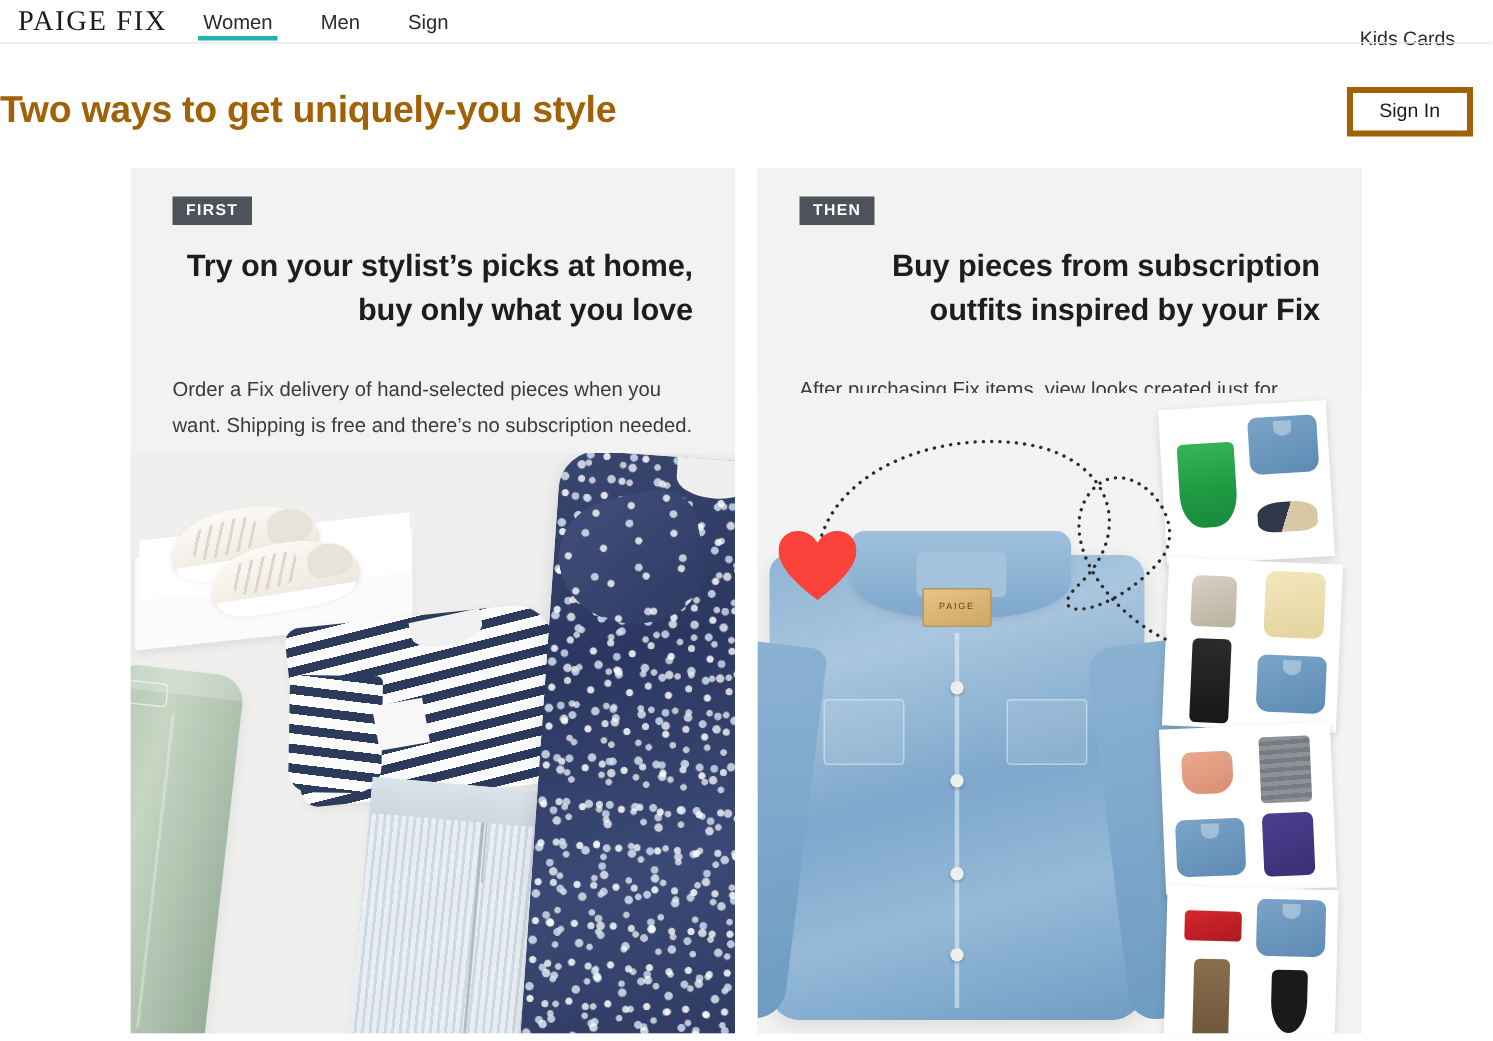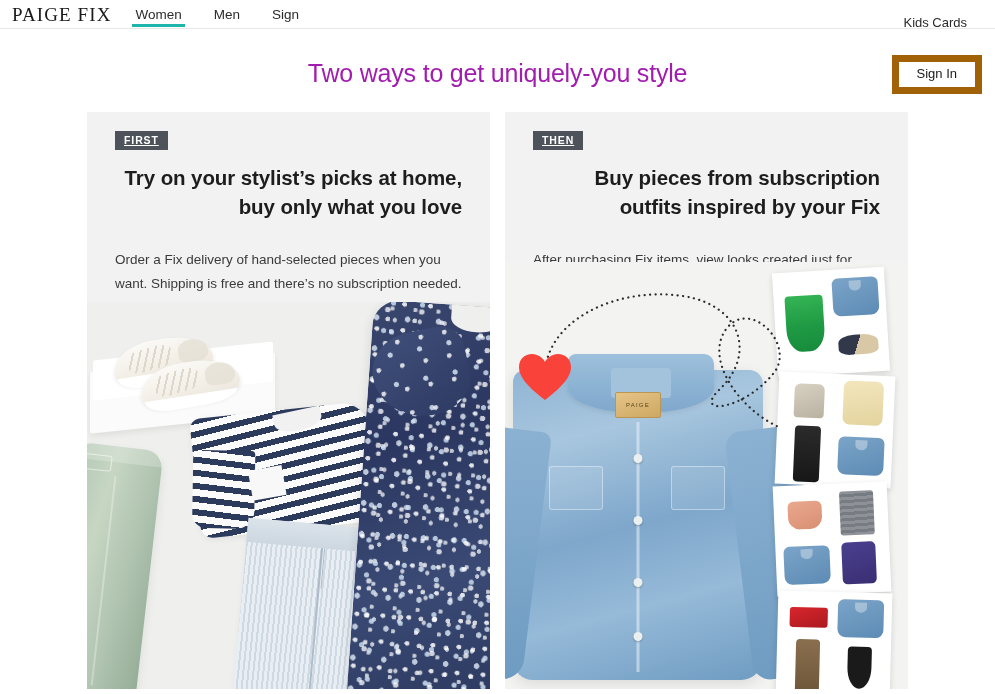--- a/index.html
+++ b/index.html
@@ -54,43 +54,43 @@
     gap: 25px;
     flex-direction: column;
   }
   .nav-right .nav-item2 {
     font-size: 13px;
     color: #2b2b2b;
     cursor: pointer;
     white-space: nowrap;
   }
   .signin-btn {
-    border: 7px solid #a16207;
+    border: 4px solid #a16207;
     background: #fff;
     font-size: 13px;
     color: #1a1a1a;
     padding: 5px 18px 6px;
     cursor: pointer;
     font-family: "Liberation Sans", sans-serif;
     line-height: 1.1;
     margin-left: 3px;
   }
   .header-rule {
     position: absolute;
     left: 0; right: 0; bottom: 0;
     height: 1px;
     background: #e8e8e8;
   }
 
   
   .headline {
-    text-align: center;
+    text-align: left;
     font-size: 25px;
-    font-weight: normal;
-    color: #a21caf;
+    font-weight: bold;
+    color: #a16207;
     letter-spacing: -0.2px;
     margin-top: 30px;
   }
 
   
   .cards {
     display: flex;
     gap: 15px;
     padding: 0 87px;
     margin-top: 24px;
@@ -105,21 +105,20 @@
   .card-body { padding: 18px 28px 0 28px; }
   .badge {
     display: inline-block;
     background: #4d525b;
     color: #ffffff;
     font-size: 10.5px;
     font-weight: bold;
     letter-spacing: 0.9px;
     padding: 4px 9px 4px 9px;
     line-height: 1;
-    text-decoration: underline;
   }
   .card-title {
     font-size: 20.5px;
     font-weight: bold;
     color: #1d1d1d;
     line-height: 1.46;
     margin-top: 13px;
     letter-spacing: -0.1px;
     text-align: right;
   }

